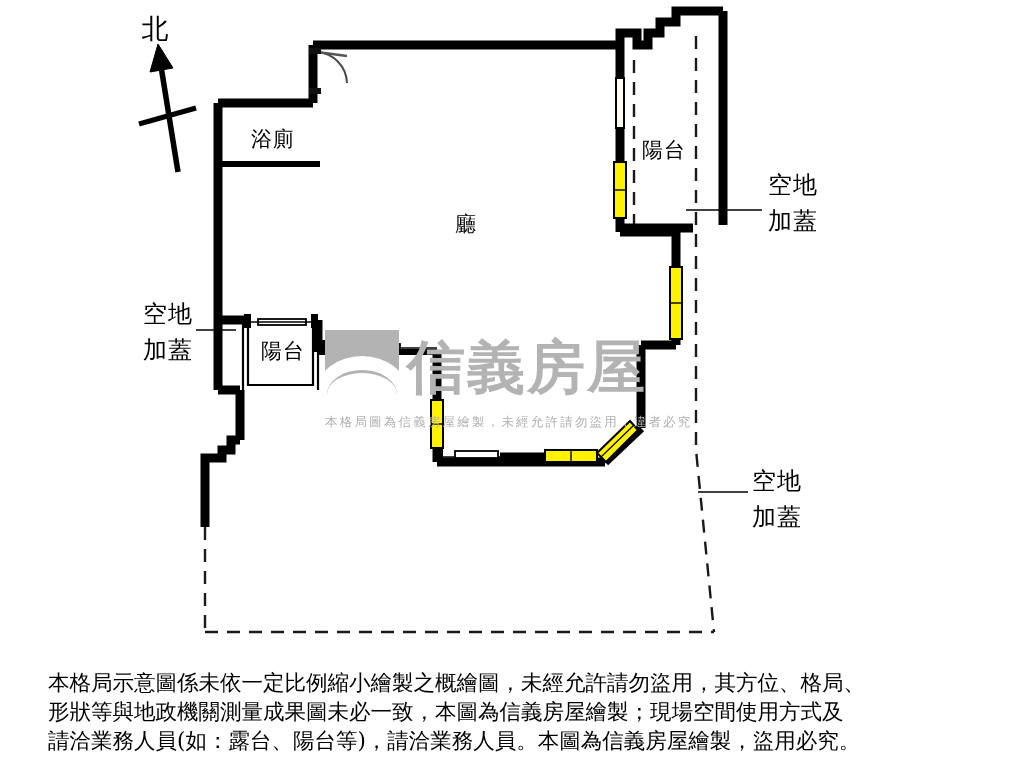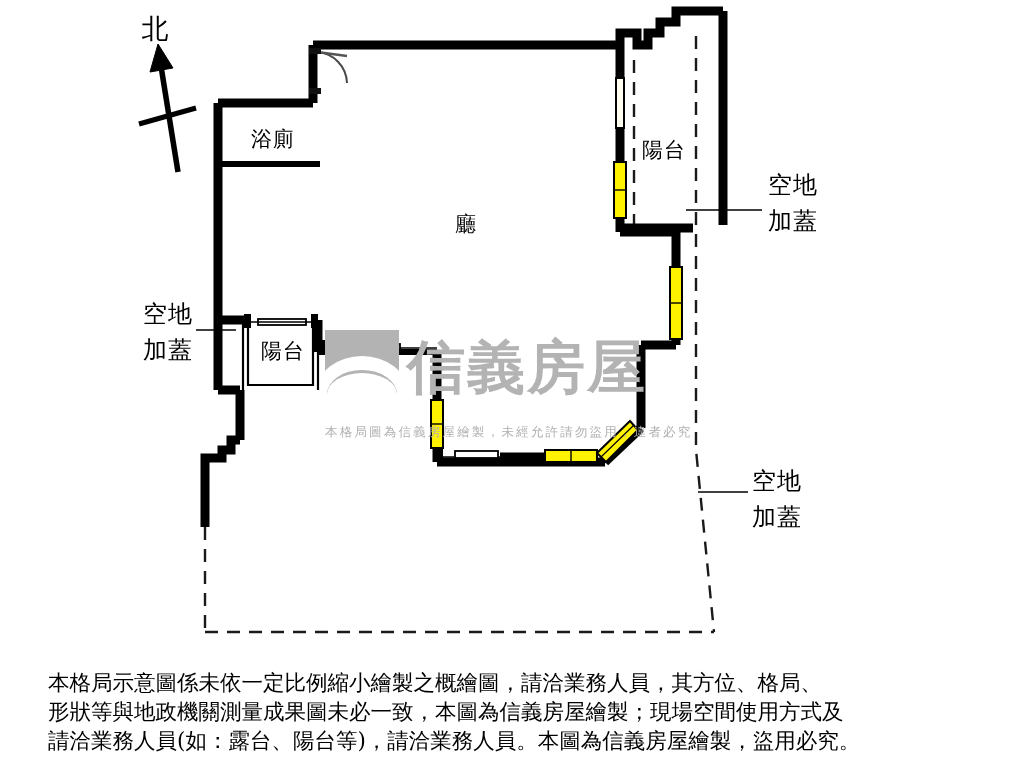--- a/index.html
+++ b/index.html
@@ -146,21 +146,21 @@
   #wm-text {
     font-family: "DejaVu Sans", "Liberation Sans", sans-serif;
     font-size: 58px;
     font-weight: bold;
     color: #b3b3b3;
     line-height: 1;
     letter-spacing: 2px;
     white-space: nowrap;
   }
   #wm-sub {
-    margin-top: 20px;
+    margin-top: 10px;
     font-family: "DejaVu Sans", "Liberation Sans", sans-serif;
     font-size: 12.5px;
     color: #b0b0b0;
     letter-spacing: 2.2px;
     white-space: nowrap;
   }
   
   #disclaimer {
     position: absolute;
     left: 48px;
@@ -344,18 +344,18 @@
 
   <div id="watermark">
     <div id="wm-row">
       <div id="wm-mark"></div>
       <div id="wm-text">信義房屋</div>
     </div>
     <div id="wm-sub">本格局圖為信義房屋繪製，未經允許請勿盜用，違者必究</div>
   </div>
 
   <div id="disclaimer">
-    <div>本格局示意圖係未依一定比例縮小繪製之概繪圖，請洽業務人員，其方位、格局、</div>
+    <div>本格局示意圖係未依一定比例縮小繪製之概繪圖，未經允許請勿盜用，其方位、格局、</div>
     <div>形狀等與地政機關測量成果圖未必一致，本圖為信義房屋繪製；現場空間使用方式及</div>
     <div>請洽業務人員(如：露台、陽台等)，請洽業務人員。本圖為信義房屋繪製，盜用必究。</div>
   </div>
 
 </div>
 
 </body></html>

